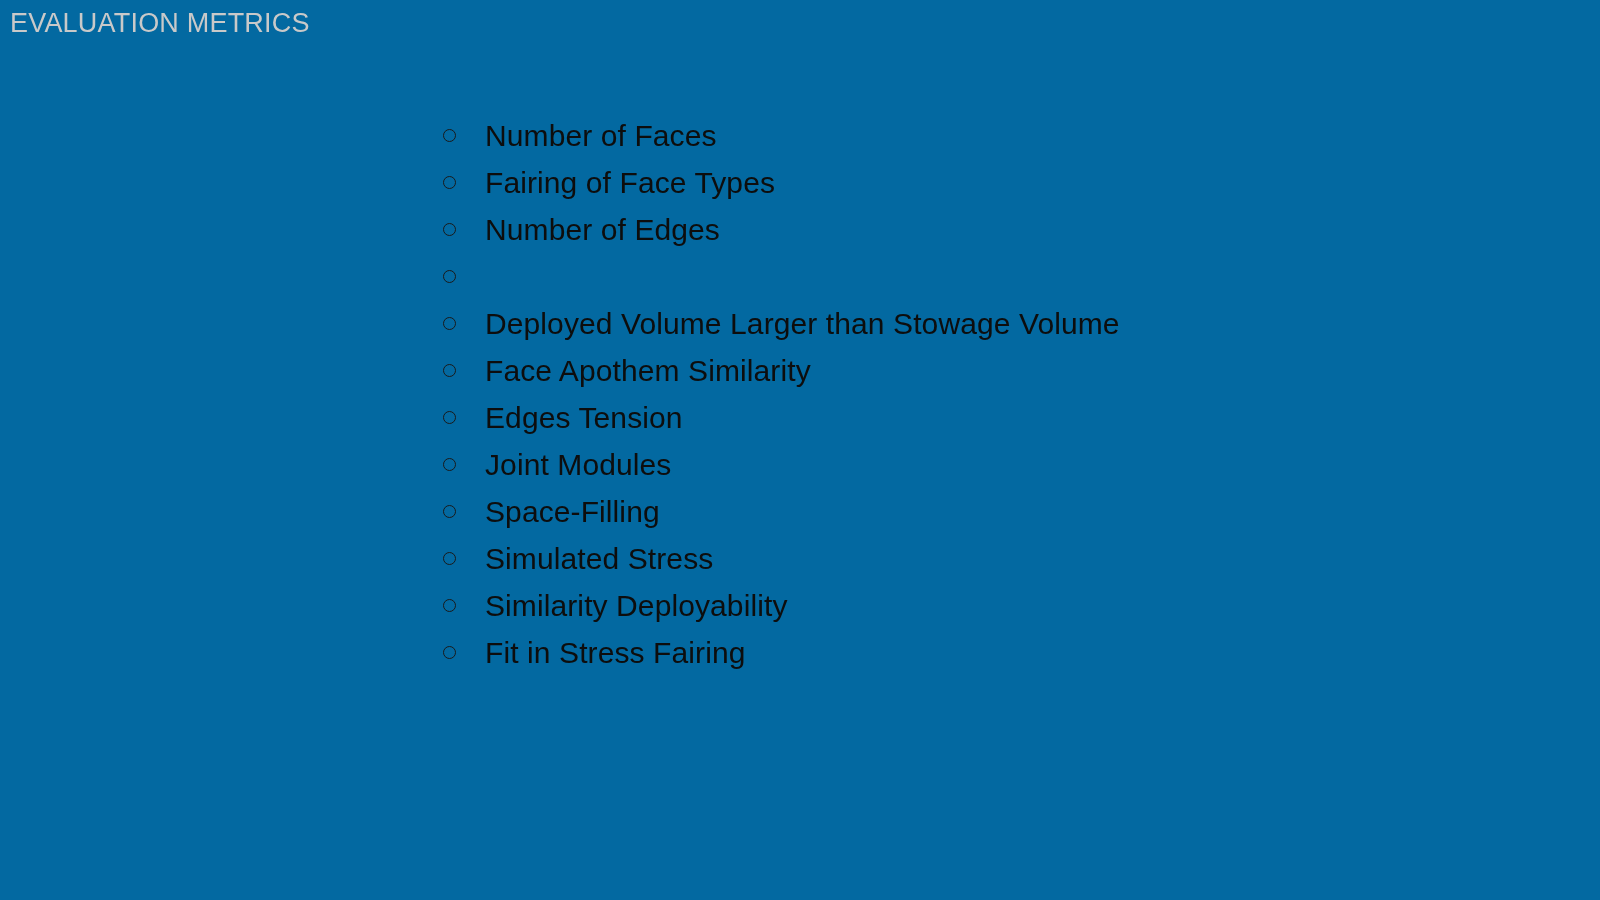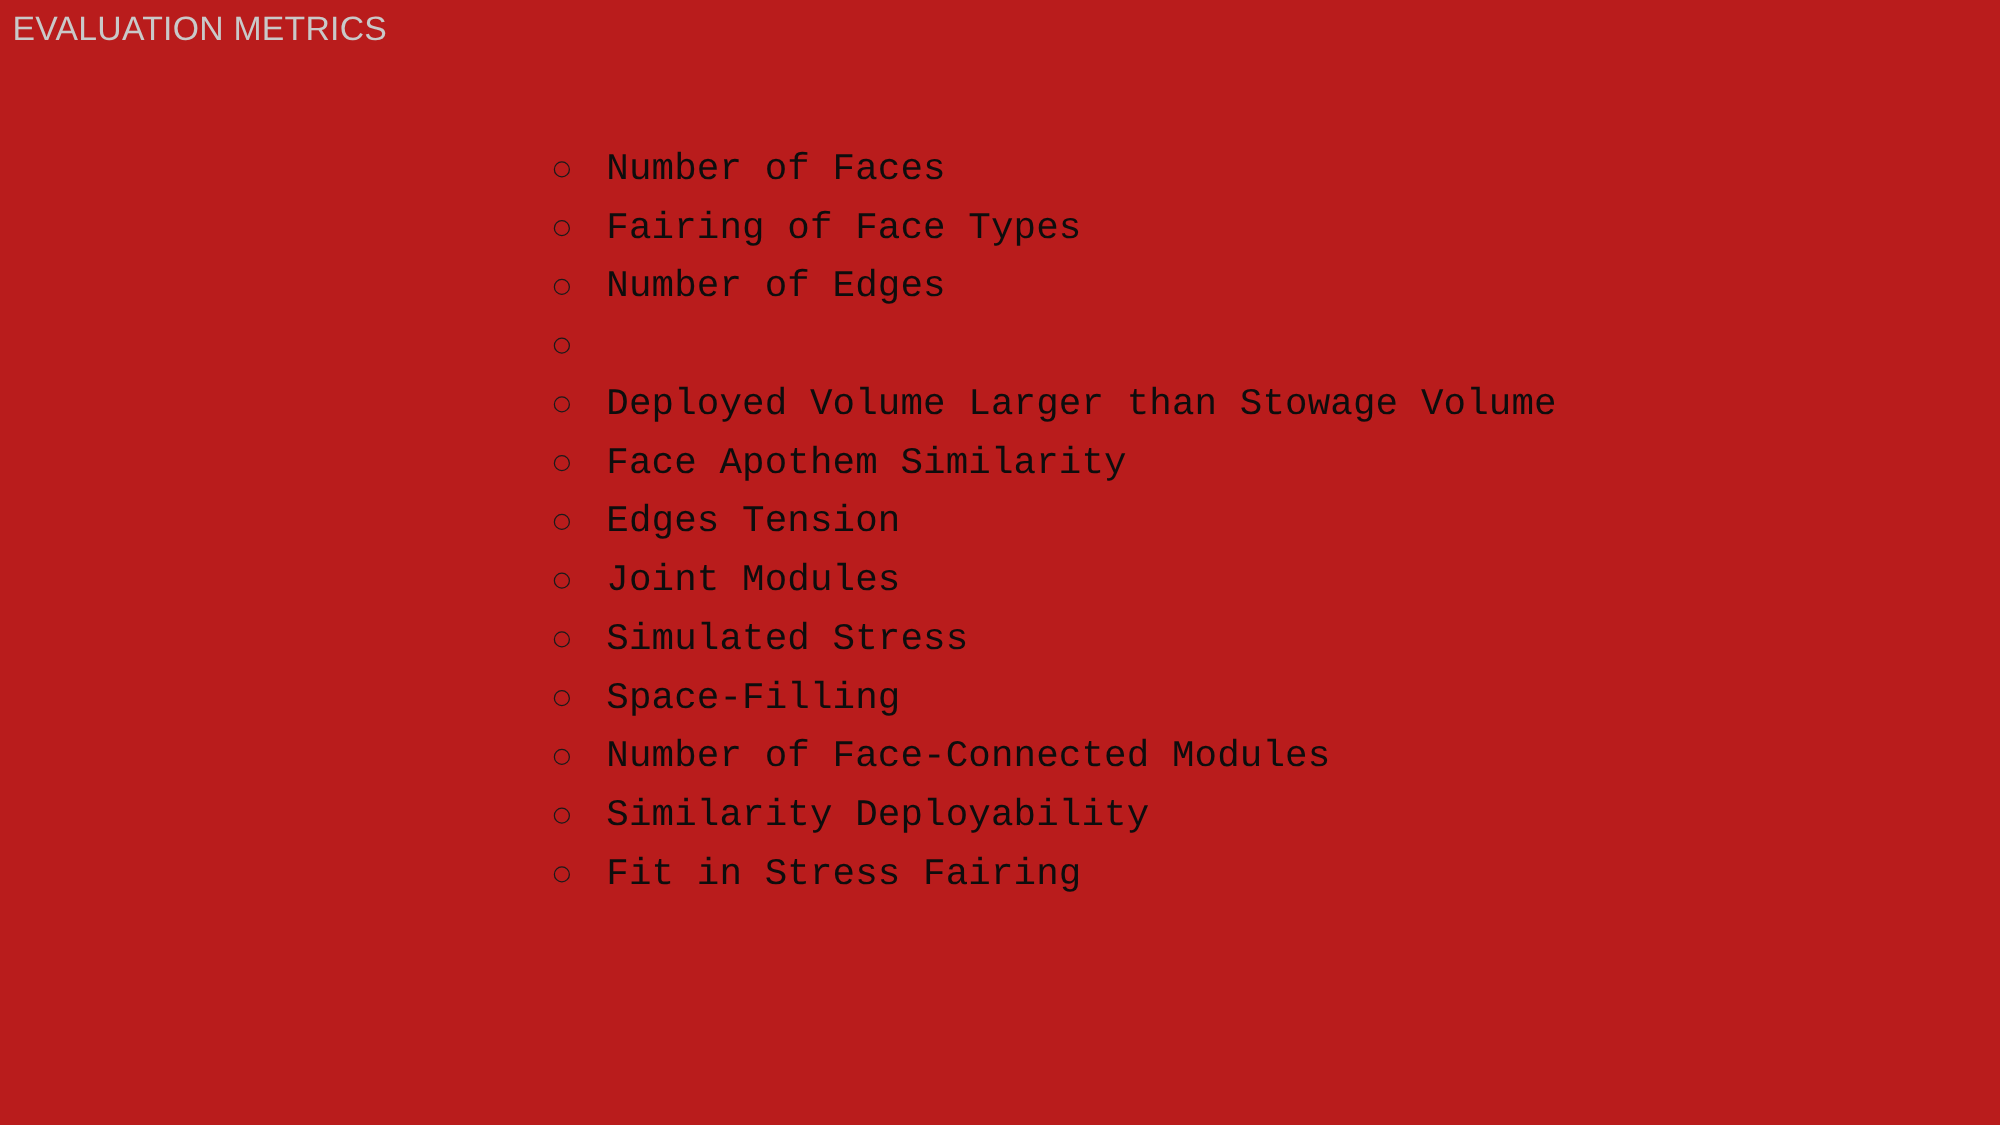--- a/index.html
+++ b/index.html
@@ -14,21 +14,21 @@
     overflow: hidden;
     position: relative;
   }
 
   #slide {
     position: absolute;
     left: 0;
     top: 0;
     width: 1600px;
     height: 900px;
-    background: #b91c1c;
+    background: #0369a1;
   }
 
   #slide-title {
     position: absolute;
     left: 10px;
     top: 6px;
     font-size: 27px;
     line-height: 34px;
     letter-spacing: 0.2px;
     color: #c9c9c9;
@@ -43,21 +43,20 @@
     margin: 0;
     padding: 0;
     list-style: none;
   }
 
   .metric-item {
     display: flex;
     align-items: center;
     height: 47px;
     white-space: nowrap;
-    font-family: Liberation Mono, monospace;
   }
 
   .bullet-icon {
     flex: 0 0 auto;
     width: 13px;
     height: 13px;
     border: 1.6px solid #1a1a1a;
     border-radius: 50%;
     box-sizing: border-box;
     margin-right: 29px;
@@ -114,32 +113,28 @@
       <span class="metric-label">Edges Tension</span>
     </li>
 
     <li class="metric-item">
       <span class="bullet-icon"></span>
       <span class="metric-label">Joint Modules</span>
     </li>
 
     <li class="metric-item">
       <span class="bullet-icon"></span>
-      <span class="metric-label">Simulated Stress</span>
-    </li>
-
-    <li class="metric-item">
-      <span class="bullet-icon"></span>
       <span class="metric-label">Space-Filling</span>
     </li>
 
     <li class="metric-item">
       <span class="bullet-icon"></span>
-      <span class="metric-label">Number of Face-Connected Modules</span>
+      <span class="metric-label">Simulated Stress</span>
     </li>
+
 
 
     <li class="metric-item">
       <span class="bullet-icon"></span>
       <span class="metric-label">Similarity Deployability</span>
     </li>
 
     <li class="metric-item">
       <span class="bullet-icon"></span>
       <span class="metric-label">Fit in Stress Fairing</span>

